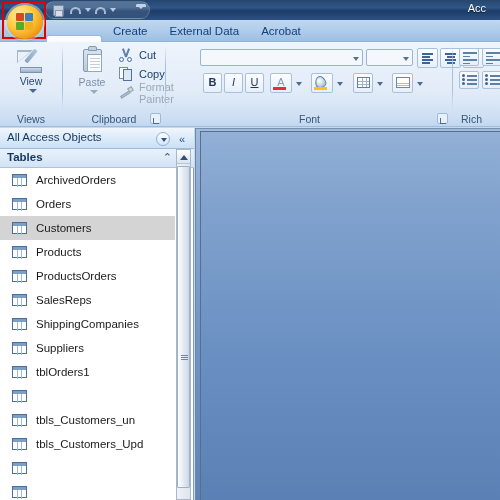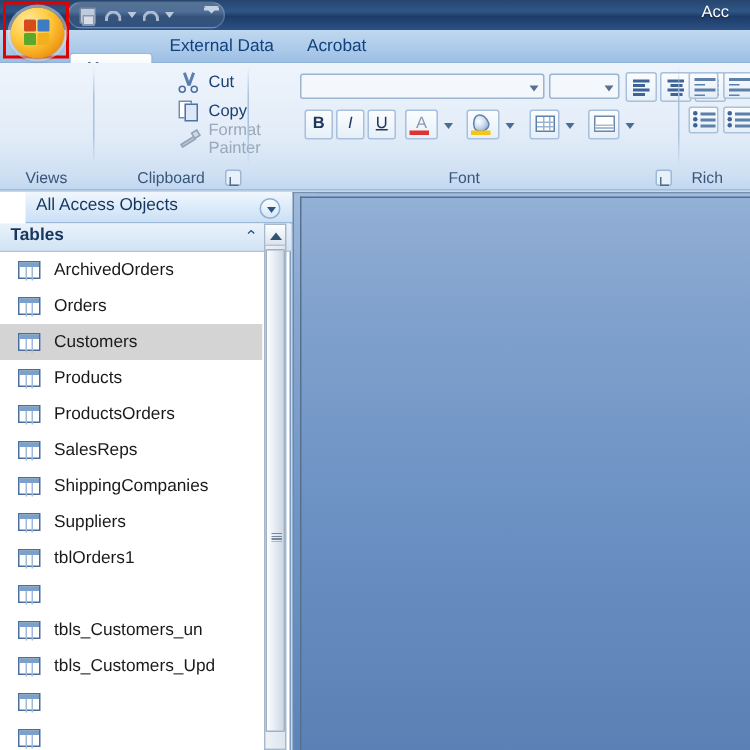--- a/index.html
+++ b/index.html
@@ -278,21 +278,21 @@
     content:""; position:absolute; left:-5px; top:-1px; width:3px; height:3px;
     background:#3f6394; border-radius:50%;
   }
 
   
   .navpane {
     position: absolute; left: 0; top: 128px; width: 194px; bottom: 0;
     background: #ffffff; border-right: 1px solid #7f9dc0;
   }
   .nav-head {
-    position: absolute; left: 17px; top: 0; width: 194px; height: 21px;
+    position: absolute; left: 0; top: 0; width: 194px; height: 21px;
     background: linear-gradient(to bottom, #f1f6fc 0%, #dcebfa 50%, #cbe0f5 100%);
     border-bottom: 1px solid #9dbad9;
   }
   .nav-head-title {
     position: absolute; left: 7px; top: 3px; font-size: 11.5px; color: #15365d;
   }
   .nav-head-drop {
     position: absolute; right: 24px; top: 4px; width: 14px; height: 14px;
     border: 1px solid #8fb0d3; border-radius: 50%;
     background: linear-gradient(to bottom,#fbfdff,#d5e6f7);
@@ -402,34 +402,56 @@
         <div class="lq b"></div>
       <div class="lq g"></div>
         <div class="lq y"></div>
     </div>
   </div>
 </div>
 
 <div class="tabstrip">
   <div class="tabs">
     <div class="tab active">Home</div>
+    <div class="tab">Create</div>
     <div class="tab">External Data</div>
     <div class="tab">Acrobat</div>
   </div>
 </div>
 
 <div class="ribbon">
 
   <div class="grp" style="left:0; width:62px;">
+    <div class="grp-body">
+      <div class="view-btn">
+        <div class="view-ic">
+          <div class="tri"></div>
+            <div class="tri2"></div>
+          <div class="pencil"></div>
+            <div class="ruler"></div>
+        </div>
+        <div class="view-lbl">View</div>
+        <div class="mini-caret"></div>
+      </div>
+    </div>
     <div class="grp-label">Views</div>
   </div>
   <div class="grp-sep" style="left:62px;"></div>
 
   <div class="grp" style="left:64px; width:100px;">
     <div class="grp-body">
+      <div class="paste-btn">
+        <div class="clip-ic">
+          <div class="clip-board"></div>
+            <div class="clip-clasp"></div>
+            <div class="clip-page"></div>
+        </div>
+        <div class="paste-lbl">Paste</div>
+        <div class="paste-caret"></div>
+      </div>
 
       <div class="cb-item" style="top:3px;">
         <span class="cb-ic scissors">
           <i class="sc-d1"></i>
             <i class="sc-d2"></i>
         </span>
         <span>Cut</span>
       </div>
 
       <div class="cb-item" style="top:22px;">

